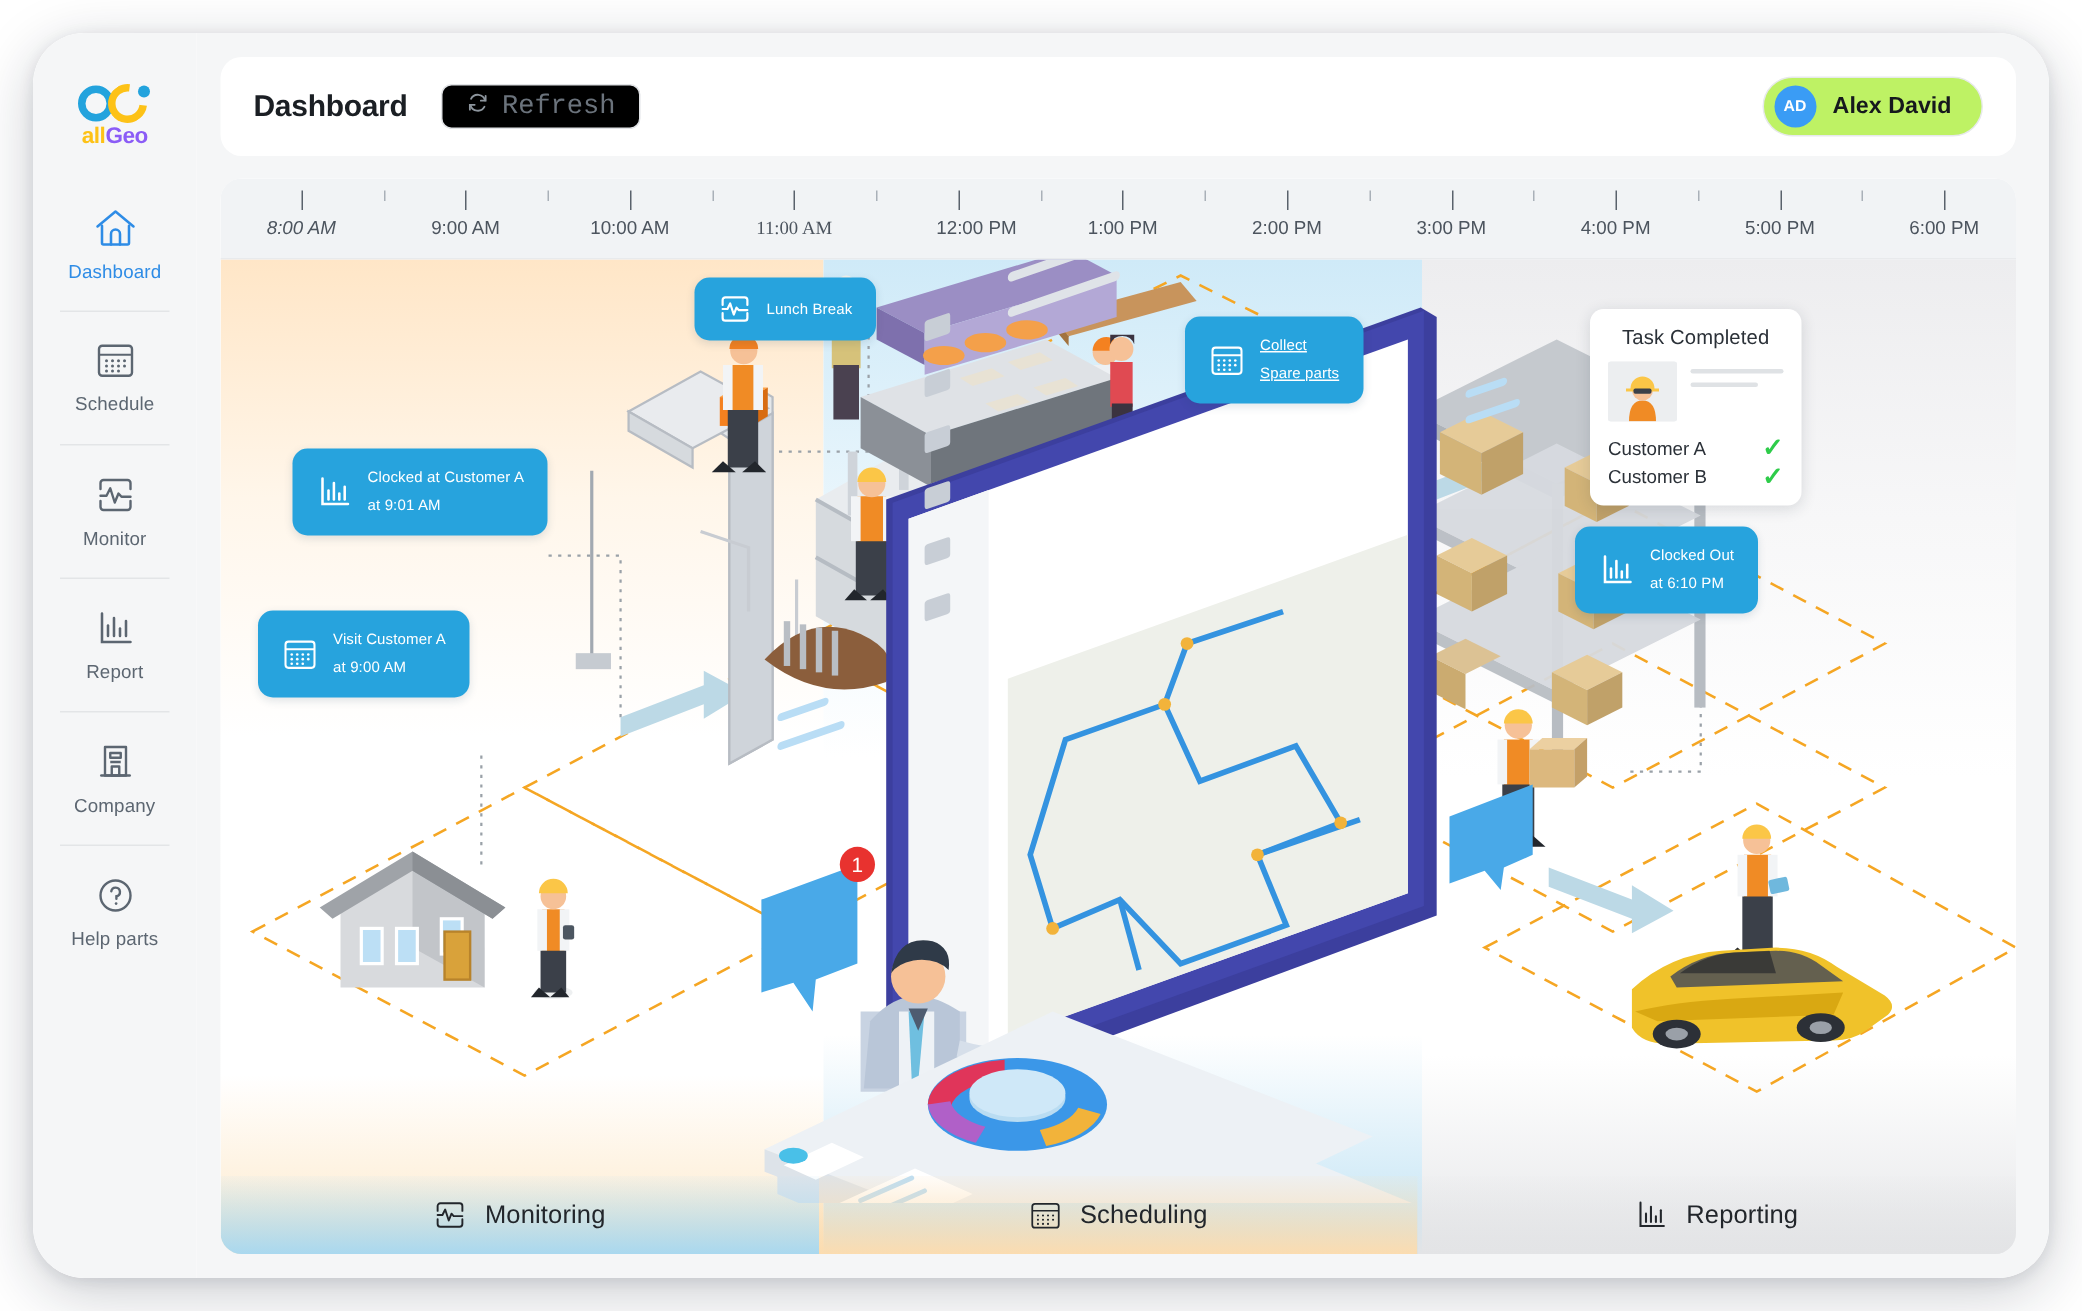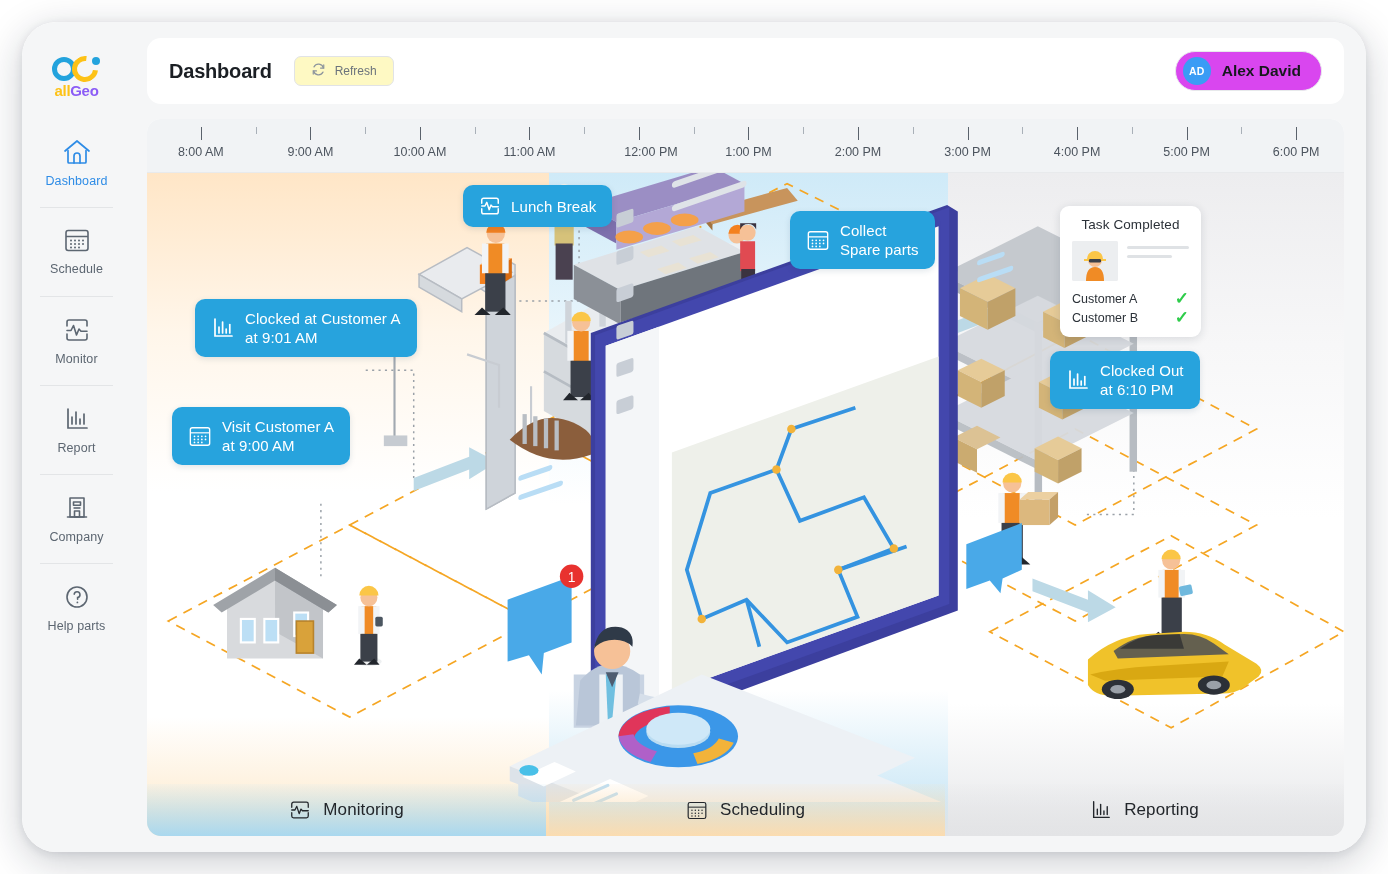--- a/index.html
+++ b/index.html
@@ -101,30 +101,30 @@
     flex: 0 0 66px;
     display: flex; align-items: center;
     padding: 0 22px;
     gap: 22px;
   }
   .page-title { font-size: 20px; font-weight: bold; color: #1b1f24; letter-spacing: -0.2px; }
   .refresh-btn {
     display: inline-flex; align-items: center; gap: 9px;
     height: 30px; padding: 0 16px;
     border: 1px solid #e1e3e6; border-radius: 7px;
-    background: #fef9c3; color: #6b737c;
-    font-size: 12px; cursor: pointer;
-    font-family: Liberation Sans, sans-serif;
+    background: #000000; color: #6b737c;
+    font-size: 18px; cursor: pointer;
+    font-family: Liberation Mono, monospace;
   }
   .spacer { flex: 1; }
   .profile {
     display: inline-flex; align-items: center; gap: 11px;
     height: 40px; padding: 0 20px 0 7px;
     border: 1px solid #e7e9eb; border-radius: 22px;
-    background: #d946ef; cursor: pointer;
+    background: #bef264; cursor: pointer;
   }
   .avatar {
     width: 28px; height: 28px; border-radius: 50%;
     background: #3a9cf5; color: #fff;
     display: flex; align-items: center; justify-content: center;
     font-size: 10.5px; font-weight: bold; letter-spacing: 0.2px;
   }
   .profile-name { font-size: 15.5px; font-weight: bold; color: #16191d; }
 
   
@@ -172,21 +172,21 @@
   .pill {
     position: absolute;
     display: inline-flex; align-items: center; gap: 10px;
     background: #27a3dd;
     color: #ffffff;
     border-radius: 10px;
     padding: 10px 16px;
     box-shadow: 0 2px 6px rgba(20,60,90,0.13);
     cursor: pointer;
   }
-  .pill .pill-text { font-size: 15px; line-height: 19px; white-space: pre-line; letter-spacing: 0.1px; }
+  .pill .pill-text { font-size: 10px; line-height: 19px; white-space: pre-line; letter-spacing: 0.1px; }
   .pill svg { flex: 0 0 auto; display:block; }
 
   
   .task-card {
     position: absolute;
     width: 141px;
     background: #ffffff;
     border-radius: 9px;
     box-shadow: 0 2px 10px rgba(30,40,55,0.14);
     padding: 11px 12px 12px;
@@ -343,30 +343,30 @@
         <span class="avatar">AD</span>
         <span class="profile-name">Alex David</span>
       </div>
     </div>
 
     <div class="canvas-card">
 
       <div class="ruler">
         <div id="ruler-ticks">
             <div class="tick major" style="left: 4.5%;"></div>
-            <div class="tick-label" style="left: 4.5%;">8:00 AM</div>
+            <div class="tick-label" style="left: 4.5%; font-style: italic;">8:00 AM</div>
             <div class="tick minor" style="left: 9.075%;"></div>
             <div class="tick major" style="left: 13.65%;"></div>
             <div class="tick-label" style="left: 13.65%;">9:00 AM</div>
             <div class="tick minor" style="left: 18.225%;"></div>
             <div class="tick major" style="left: 22.8%;"></div>
             <div class="tick-label" style="left: 22.8%;">10:00 AM</div>
             <div class="tick minor" style="left: 27.375%;"></div>
             <div class="tick major" style="left: 31.95%;"></div>
-            <div class="tick-label" style="left: 31.95%;">11:00 AM</div>
+            <div class="tick-label" style="left: 31.95%; font-family: Liberation Serif, serif;">11:00 AM</div>
             <div class="tick minor" style="left: 36.525%;"></div>
             <div class="tick major" style="left: 41.1%;"></div>
             <div class="tick-label" style="left: 41.1%; margin-left: 12px;">12:00 PM</div>
             <div class="tick minor" style="left: 45.675%;"></div>
             <div class="tick major" style="left: 50.25%;"></div>
             <div class="tick-label" style="left: 50.25%;">1:00 PM</div>
             <div class="tick minor" style="left: 54.825%;"></div>
             <div class="tick major" style="left: 59.4%;"></div>
             <div class="tick-label" style="left: 59.4%;">2:00 PM</div>
             <div class="tick minor" style="left: 63.975%;"></div>
@@ -754,21 +754,21 @@
               <path d="M8 17 V11"></path>
                 <path d="M11.6 17 V6"></path>
                 <path d="M15.2 17 V13"></path>
                 <path d="M18.8 17 V8.5"></path>
             </svg>
           </span>
           <span class="pill-text">Clocked at Customer A
 at 9:01 AM</span>
         </div>
 
-        <div class="pill" style="left:643px; top:38px;">
+        <div class="pill" style="left:643px; top:38px;text-decoration:underline;">
           <span>
             <svg width="24" height="23" viewBox="0 0 26 25" fill="none" stroke="#ffffff" stroke-width="1.5">
               <rect x="2.5" y="3" width="21" height="19" rx="2.2"></rect>
               <path d="M2.5 8.5 H23.5" stroke-width="1.3"></path>
               <g fill="#ffffff" stroke="none">
                 <circle cx="7" cy="12.3" r="0.95"></circle>
                   <circle cx="11" cy="12.3" r="0.95"></circle>
                   <circle cx="15" cy="12.3" r="0.95"></circle>
                   <circle cx="19" cy="12.3" r="0.95"></circle>
                 <circle cx="7" cy="15.7" r="0.95"></circle>

